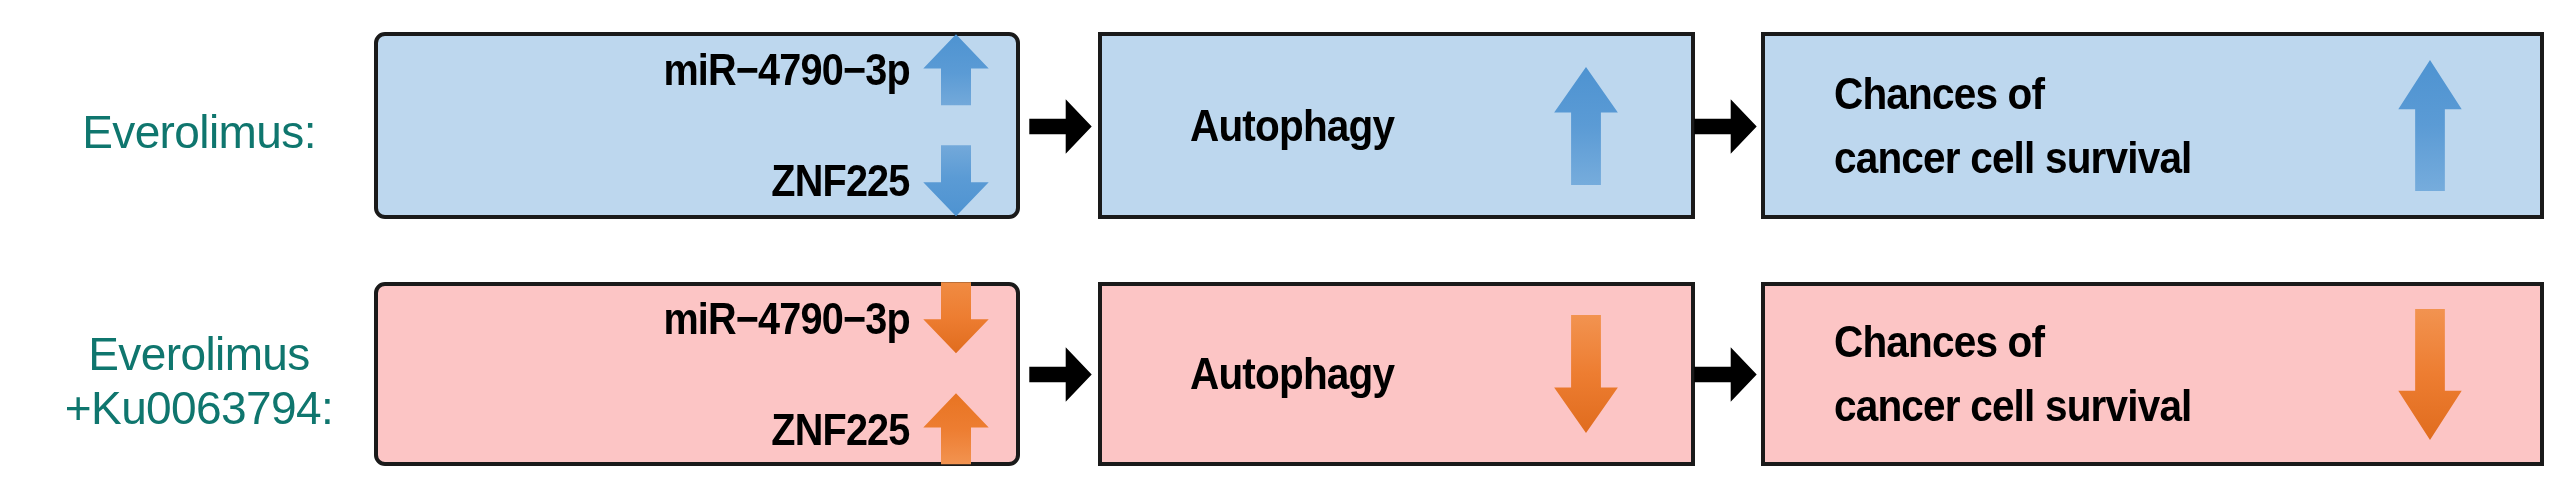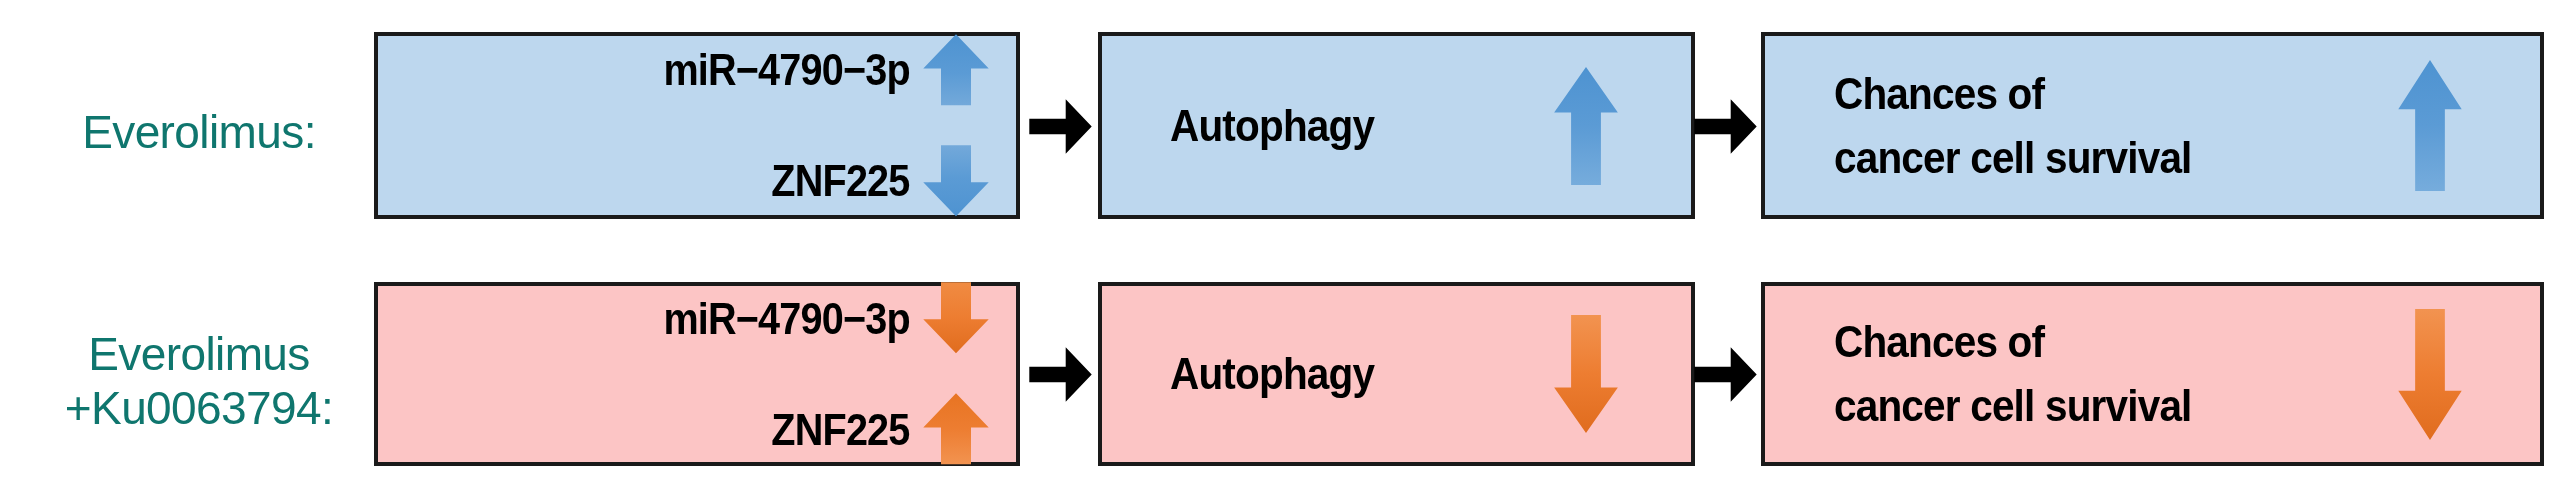--- a/index.html
+++ b/index.html
@@ -40,21 +40,21 @@
     border: 4.4px solid #1a1a1a;
     display: flex;
     align-items: center;
   }
   .box.blue { background: #bdd7ee; }
   .box.pink { background: #fcc5c5; }
   .box.row1 { top: 32px;  height: 187px; }
   .box.row2 { top: 282px; height: 184px; }
 
   
-  .box.col1 { left: 374px;  width: 646px; }
+  .box.col1 { left: 374px;  width: 646px; border-radius: 11px; }
   .box.col2 { left: 1098px; width: 597px;  }
   .box.col3 { left: 1761px; width: 783px; }
 
   
   .gene-list {
     width: 100%;
     padding: 0 25px 0 37px;
     box-sizing: border-box;
     display: flex;
     flex-direction: column;
@@ -75,21 +75,21 @@
     letter-spacing: -0.9px;
     white-space: nowrap;
     transform: scaleX(0.9);
     transform-origin: right center;
   }
   .gene-arrow { width: 70px; height: 75px; flex: 0 0 70px; }
 
   
   .proc {
     width: 100%;
-    padding: 0 70px 0 68px;
+    padding: 0 70px 0 88px;
     box-sizing: border-box;
     display: flex;
     align-items: center;
     justify-content: space-between;
   }
   .proc-text {
     font-family: "Liberation Sans", sans-serif;
     font-weight: 700;
     font-size: 45px;
     color: #000000;

